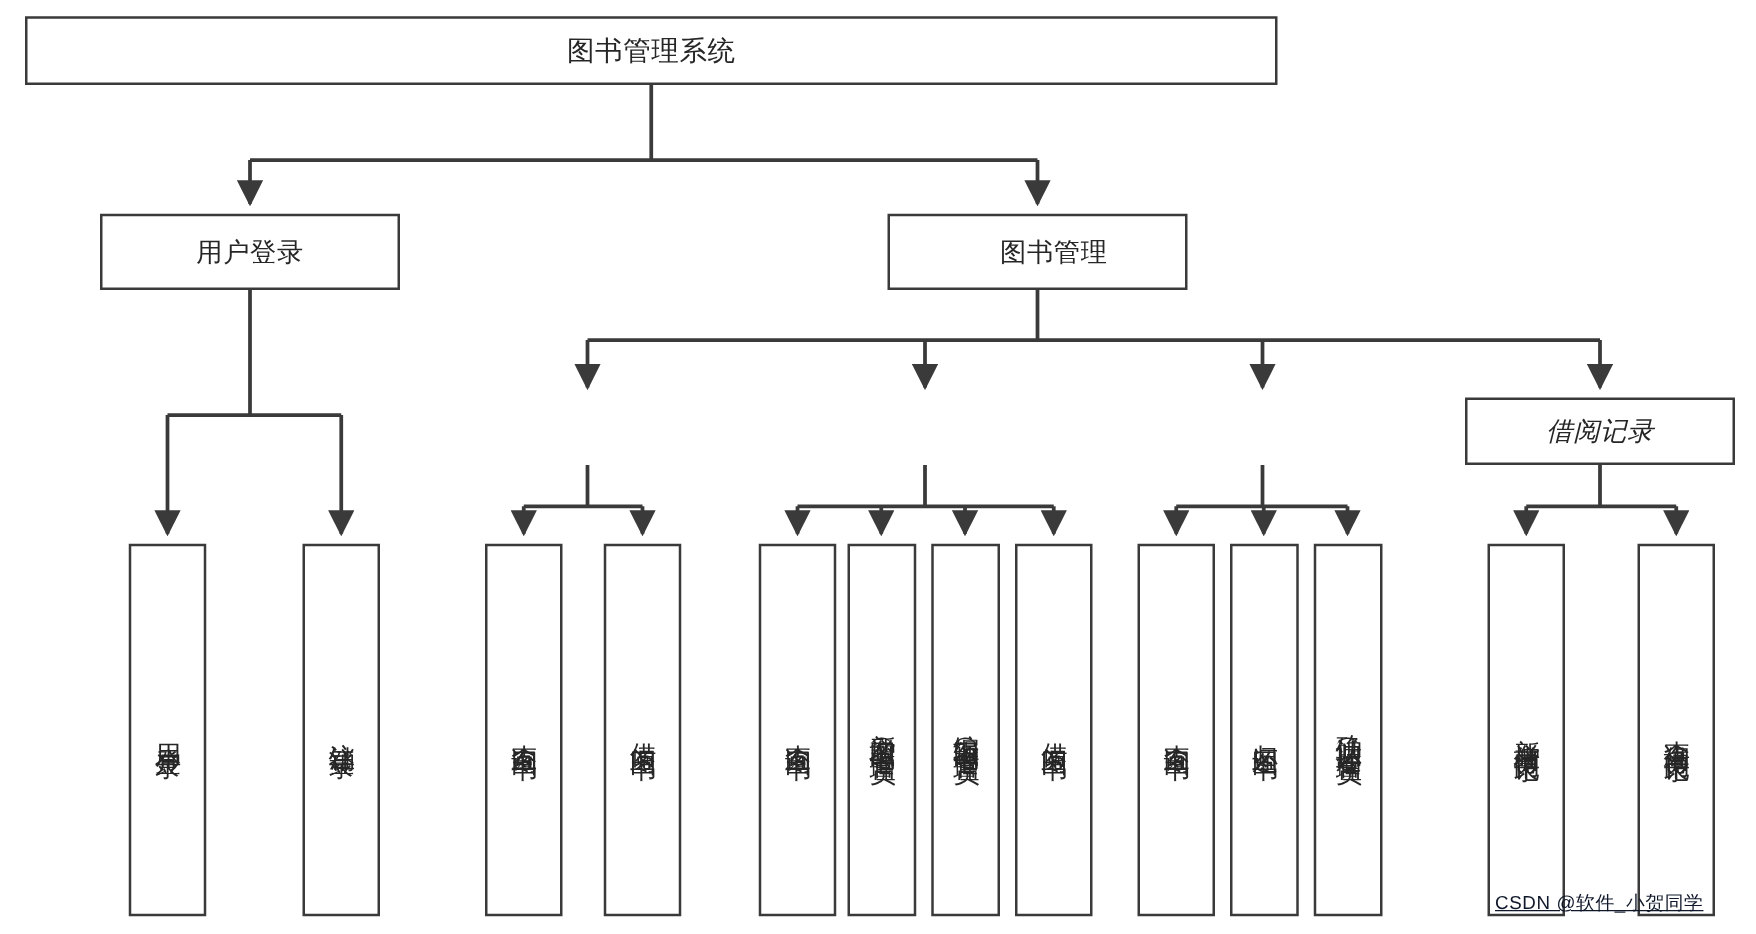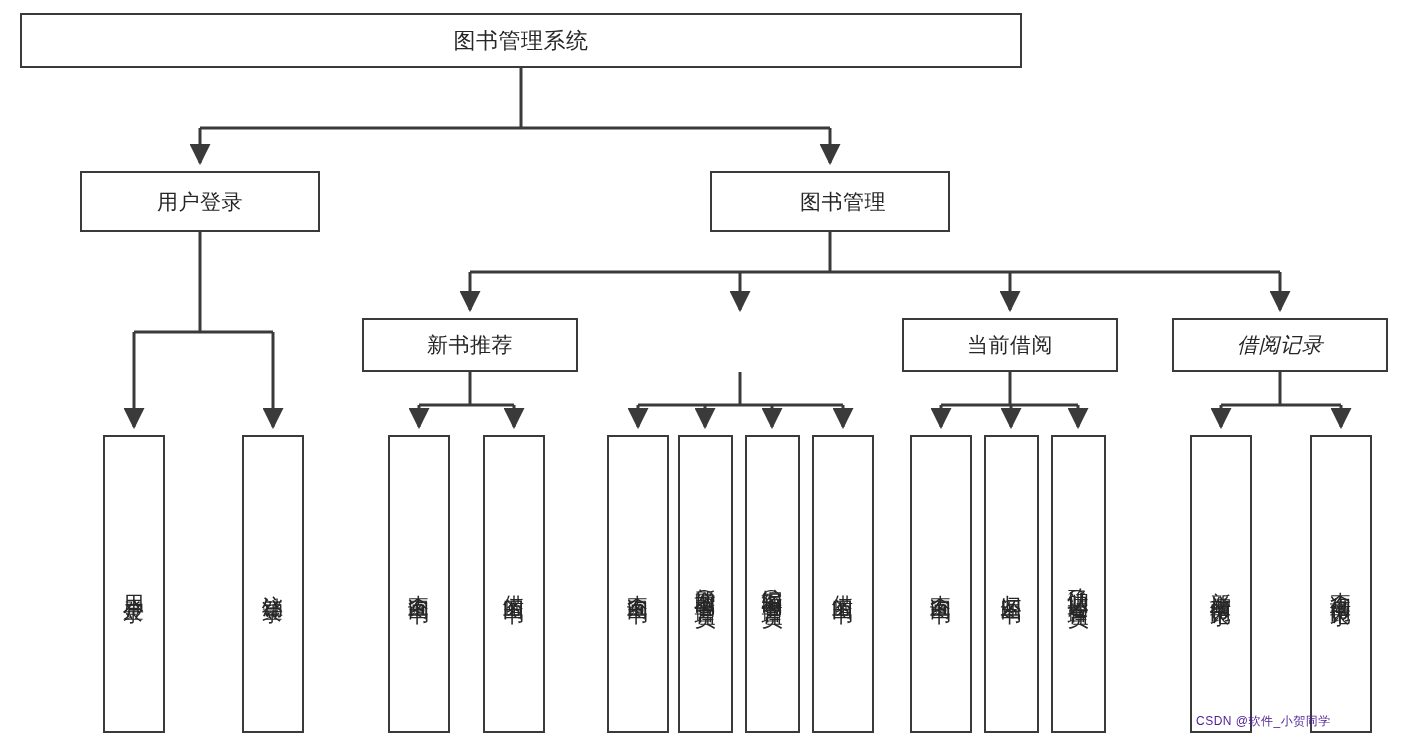--- a/index.html
+++ b/index.html
@@ -50,24 +50,25 @@
     letter-spacing: 3px;
     padding: 4px 0;
   }
   .node.vert .vtext {
     writing-mode: vertical-rl;
     text-orientation: upright;
     white-space: nowrap;
   }
   .watermark {
     position: absolute;
-    font-size: 12px;
-    color: #4c1d95;
+    font-size: 15px;
+    color: #0f172a;
     white-space: nowrap;
     letter-spacing: 0.5px;
+    text-decoration: underline;
   }
 </style>
 </head>
 <body>
 
 <div id="canvas">
 
   <svg id="wires" viewBox="0 0 1405 747" width="1405" height="747">
     <defs>
       <marker id="arrow" viewBox="0 0 10 10" refX="9" refY="5" markerWidth="7" markerHeight="7" orient="auto-start-reverse">
@@ -122,26 +123,20 @@
     <span>图书管理系统</span>
   </div>
 
   <div class="node horiz" style="left: 80px; top: 171px; width: 240px; height: 61px;">
     <span>用户登录</span>
   </div>
   <div class="node horiz" style="left: 710px; top: 171px; width: 240px; height: 61px; padding-left: 26px;">
     <span>图书管理</span>
   </div>
 
-  <div class="node horiz" style="left: 362px; top: 318px; width: 216px; height: 54px;">
-    <span>新书推荐</span>
-  </div>
-  <div class="node horiz" style="left: 902px; top: 318px; width: 216px; height: 54px;">
-    <span>当前借阅</span>
-  </div>
   <div class="node horiz" style="left: 1172px; top: 318px; width: 216px; height: 54px; font-style: italic;">
     <span>借阅记录</span>
   </div>
 
   <div class="node vert" style="left: 103px; top: 435px; width: 62px; height: 298px;">
     <span class="vtext">用户登录</span>
   </div>
   <div class="node vert" style="left: 242px; top: 435px; width: 62px; height: 298px;">
     <span class="vtext">注销登录</span>
   </div>

